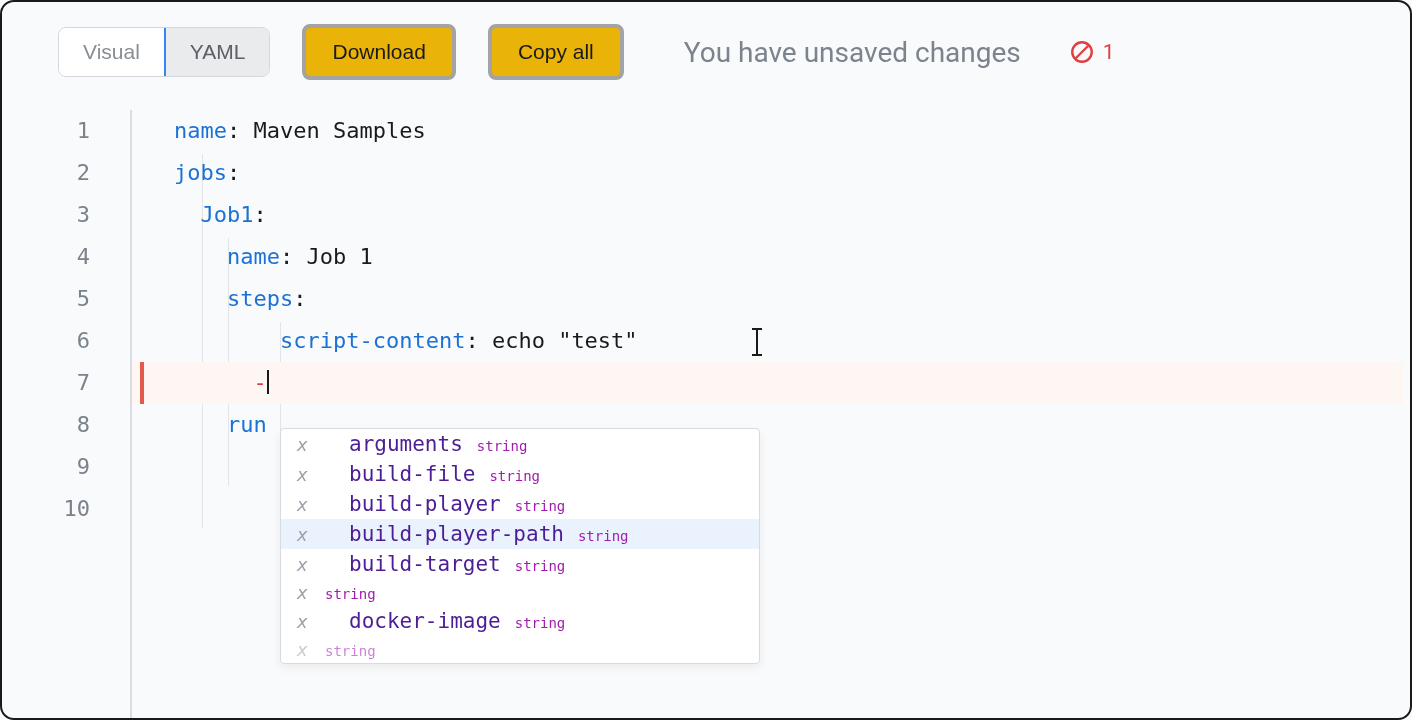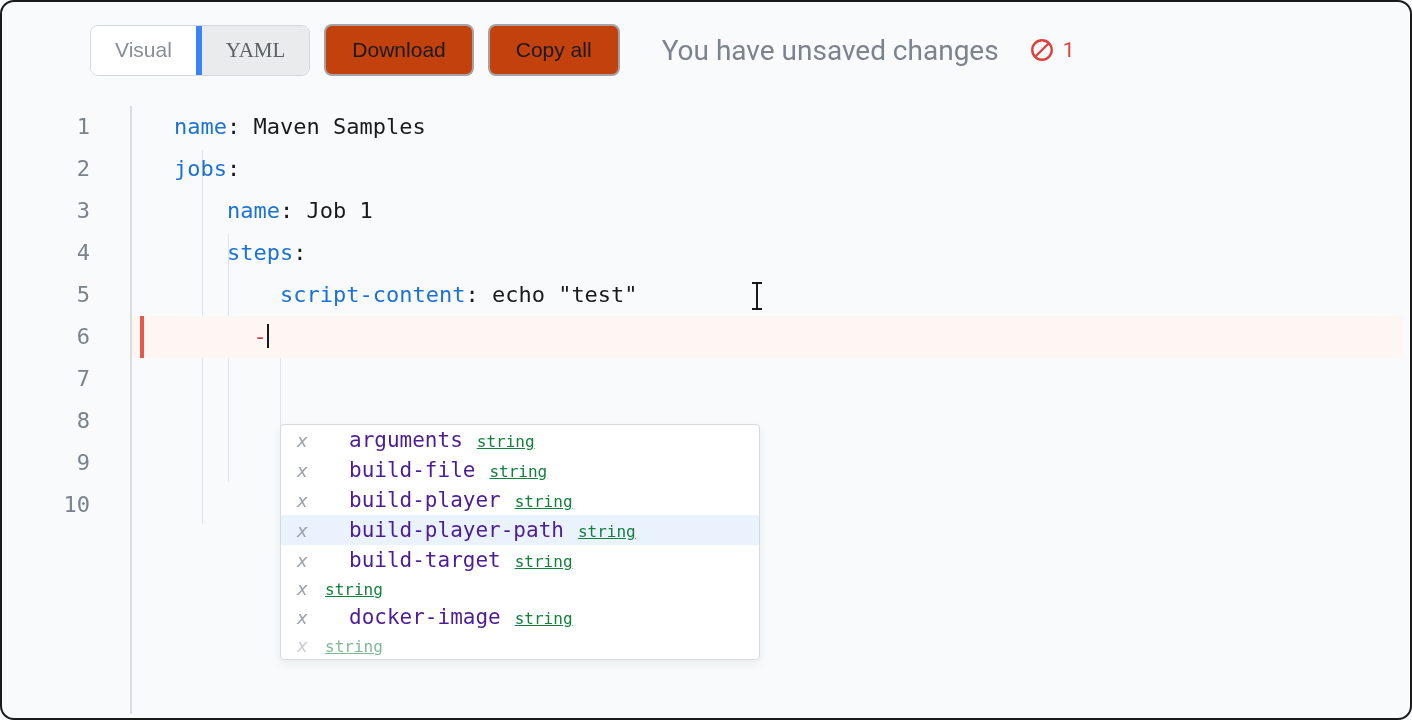--- a/index.html
+++ b/index.html
@@ -10,45 +10,44 @@
       height: 720px;
       overflow: hidden;
       border: 2px solid #1a1a1a;
       border-radius: 14px;
       position: relative;
     }
     .toolbar {
       display: flex;
       align-items: center;
       padding: 22px 40px 12px 56px;
-      gap: 14px;
-      margin-left: 32px;
+      gap: 32px;
     }
     .tab-group {
       display: inline-flex;
       border: 1px solid #d4d8dd;
       border-radius: 8px;
       overflow: hidden;
     }
     .tab {
       padding: 12px 24px;
       font-size: 21px;
       color: #888e96;
       background: #fff;
       cursor: pointer;
       border: none;
     }
-    .tab + .tab { border-left: 6px solid #3b82f6; font-family: Liberation Serif, serif; }
+    .tab + .tab { border-left: 2px solid #3b82f6; }
     .tab.active { background: #e9ebec; color: #5b6067; }
     .btn {
       padding: 12px 26px;
       font-size: 21px;
       color: #1a1a1a;
-      background: #c2410c;
-      border: 2px solid #a3a3a3;
+      background: #eab308;
+      border: 4px solid #a3a3a3;
       border-radius: 8px;
       cursor: pointer;
     }
     .status {
       font-size: 28px;
       color: #7c838c;
       margin-left: 28px;
     }
     .err { display:inline-flex; align-items:center; gap: 8px; color:#e03f3f; font-size:21px; margin-left: 16px;}
     .err svg { width: 26px; height: 26px; }
@@ -163,21 +162,21 @@
     }
     .ac-item.sel { background: #eaf3fd; }
     .ac-item.cut { opacity: 0.55; }
     .ac-x {
       font-style: italic;
       color: #9aa1aa;
       font-size: 18px;
       width: 14px;
     }
     .ac-name { color: #4c1d95; margin-left: 24px; }
-    .ac-type { color: #15803d; font-size: 16px; text-decoration: underline; }
+    .ac-type { color: #a21caf; font-size: 14px; }
   </style>
 </head>
 <body>
 
 <div class="toolbar">
   <div class="tab-group">
     <button class="tab">Visual</button>
     <button class="tab active">YAML</button>
   </div>
   <button class="btn">Download</button>
@@ -205,26 +204,28 @@
     <div class="line-no">9</div>
     <div class="line-no">10</div>
   </div>
   <div class="code">
     <div class="indent-guide" style="left:70px; top:44px; height:374px;"></div>
     <div class="indent-guide" style="left:96px; top:128px; height:248px;"></div>
     <div class="indent-guide" style="left:148px; top:212px; height:122px;"></div>
 
     <div class="cline"><span class="k">name</span><span class="p">: </span><span class="v">Maven Samples</span></div>
     <div class="cline"><span class="k">jobs</span><span class="p">:</span></div>
+    <div class="cline">  <span class="k">Job1</span><span class="p">:</span></div>
     <div class="cline">    <span class="k">name</span><span class="p">: </span><span class="v">Job 1</span></div>
     <div class="cline">    <span class="k">steps</span><span class="p">:</span></div>
     <div class="cline">        <span class="k">script-content</span><span class="p">: </span><span class="v">echo "test"</span>
       <span class="ibeam"><span class="stem"></span></span>
     </div>
     <div class="cline hl"><span class="hl-marker"></span>      <span class="err-dash">-</span><span class="caret"></span></div>
+    <div class="cline">    <span class="k">run</span></div>
     <div class="cline"><span></span></div>
   </div>
 
   <div class="ac" id="ac">
       <div class="ac-item">
         <span class="ac-x">x</span>
         <span class="ac-name">arguments</span>
         <span class="ac-type">string</span>
       </div>
       <div class="ac-item">

